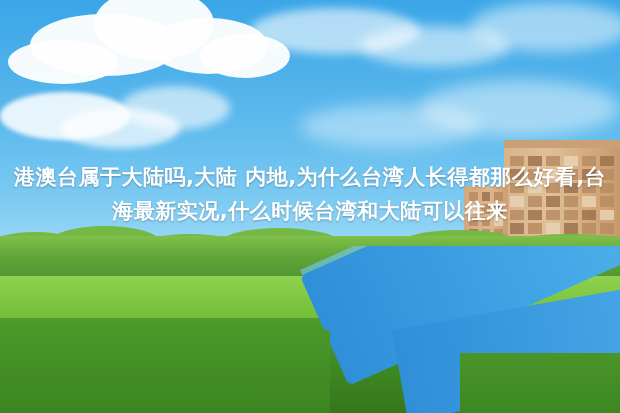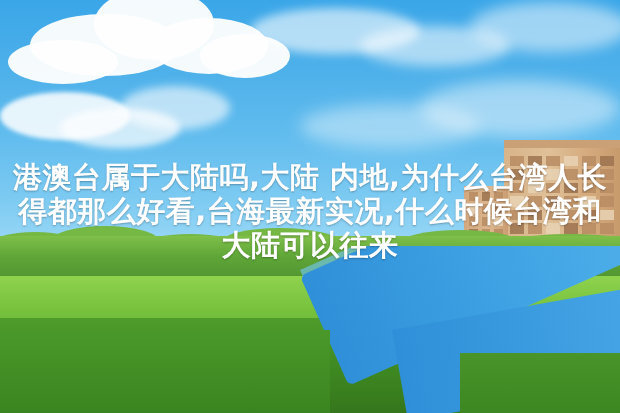--- a/index.html
+++ b/index.html
@@ -207,21 +207,21 @@
   }
 
   
   .caption {
     position: absolute;
     left: 0;
     top: 160px;
     width: 620px;
     text-align: center;
     color: #ffffff;
-    font-size: 29px;
+    font-size: 21px;
     line-height: 34px;
     font-weight: 700;
     letter-spacing: 0.5px;
     padding: 0 6px;
     box-sizing: border-box;
     text-shadow: 0 1px 2px rgba(0,0,0,0.28);
     font-family: "DejaVu Sans", "Liberation Sans", sans-serif;
   }
 </style>
 </head>

